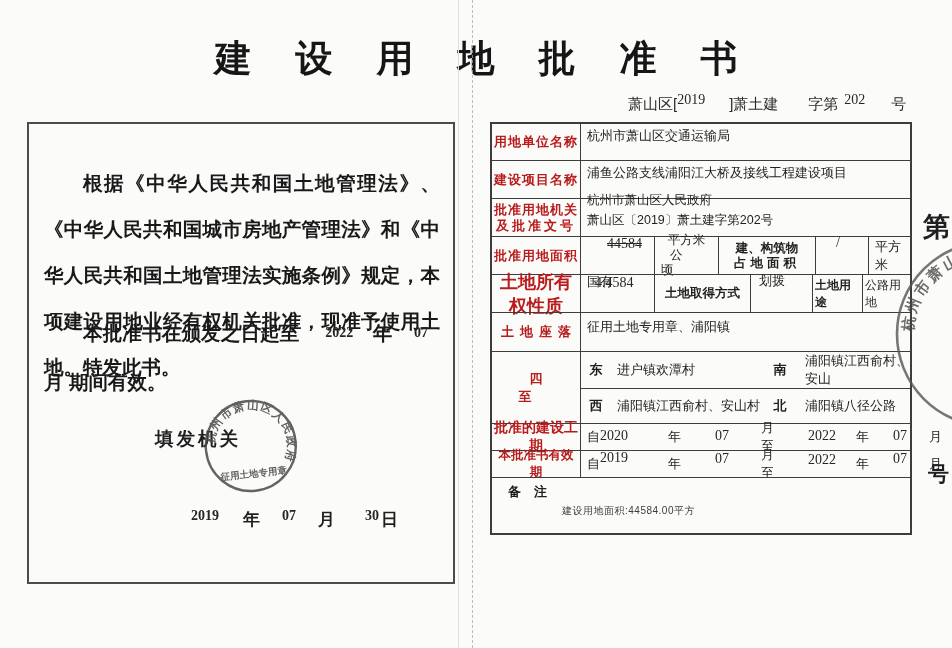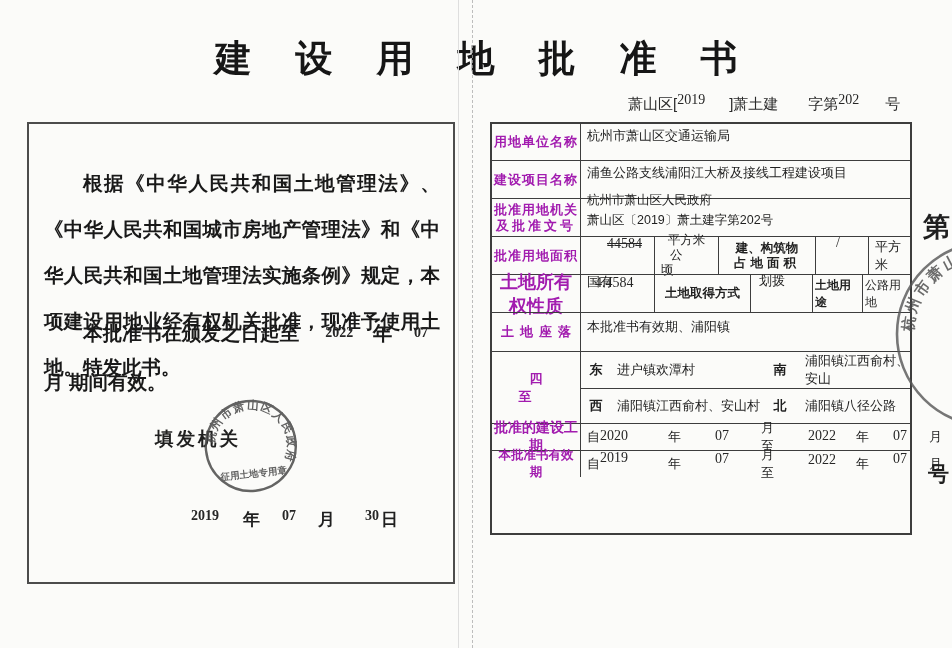--- a/index.html
+++ b/index.html
@@ -23,21 +23,21 @@
   .dateline .fill{top:-5px;}
   
   .crease1{position:absolute;left:458px;top:0;height:648px;border-left:1px solid #dedede;}
   .crease2{position:absolute;left:472px;top:0;height:648px;border-left:1px dashed #a9a9a9;opacity:.75;}
   
   .tbl{position:absolute;left:490px;top:122px;width:422px;height:413px;border:2px solid #3d3d3d;
        display:flex;flex-direction:column;font-size:13px;box-sizing:border-box;}
   .row{display:flex;border-top:1.5px solid #3d3d3d;box-sizing:border-box;flex:0 0 auto;}
   .row.first{border-top:none;}
   .lbl{width:88px;flex:0 0 88px;display:flex;align-items:center;justify-content:center;
-       font-weight:600;letter-spacing:1px;text-align:center;padding:0 2px;box-sizing:border-box;color:#a21caf;}
+       font-weight:600;letter-spacing:1px;text-align:center;padding:0 2px;box-sizing:border-box;color:#b91c1c;}
   .cell{border-left:1.5px solid #3d3d3d;box-sizing:border-box;padding:2px 6px;}
   .grow{flex:1;}
   .topval{display:block;padding-top:1px;}
   .two{display:flex;flex-direction:column;justify-content:center;align-items:center;line-height:15px;font-size:12.5px;}
   .struck{text-decoration:line-through;}
   .center{display:flex;align-items:center;justify-content:center;}
   .r1{height:36px;} .r2{height:38px;} .r3{height:38px;} .r4{height:38px;}
   .r5{height:38px;} .r6{height:39px;} .r7{height:72px;} .r8{height:27px;} .r9{height:27px;} .r10{flex:1;}
   .bounds{display:flex;flex-direction:column;flex:1;border-left:1.5px solid #3d3d3d;}
   .brow{display:flex;flex:1;align-items:center;}
@@ -61,21 +61,21 @@
 
 <div class="page">
 
   <div class="title">建设用地批准书</div>
 
   <div class="docno">
     <span>萧山区[</span>
     <span class="fill">2019</span>
     <span style="margin-left:24px">]萧土建</span>
     <span style="margin-left:30px">字第</span>
-    <span class="fill" style="">202</span>
+    <span class="fill" style="margin-left:6px">202</span>
     <span style="margin-left:26px">号</span>
   </div>
 
   <div class="leftbox">
     <div class="para p1">根据《中华人民共和国土地管理法》、《中华人民共和国城市房地产管理法》和《中华人民共和国土地管理法实施条例》规定，本项建设用地业经有权机关批准，现准予使用土地。特发此书。</div>
     <div class="para p2">
       <span>本批准书在颁发之日起至</span>
       <span class="fill" style="margin:0 14px 0 20px">2022</span>
       <span>年</span>
       <span class="fill" style="margin:0 12px 0 16px">07</span>
@@ -167,21 +167,21 @@
       <div class="cell" style="flex:0 0 62px">
         <span style="position:relative;top:-5px;margin-left:2px">划拨</span>
       </div>
       <div class="cell center" style="flex:0 0 50px;font-weight:600;font-size:12px;padding:2px 2px">土地用途</div>
       <div class="cell grow center" style="font-size:12px;padding:2px 2px">公路用地</div>
     </div>
 
     <div class="row r6">
       <div class="lbl" style="letter-spacing:6px;text-indent:6px">土地座落</div>
       <div class="cell grow">
-        <span class="topval" style="padding-top:3px">本批准书有效期、浦阳镇</span>
+        <span class="topval" style="padding-top:3px">征用土地专用章、浦阳镇</span>
       </div>
     </div>
 
     <div class="row r7">
       <div class="lbl" style="letter-spacing:22px;text-indent:22px">四至</div>
       <div class="bounds">
         <div class="brow">
           <span class="dir">东</span>
           <span class="bval1">进户镇欢潭村</span>
           <span class="dir">南</span>
@@ -219,20 +219,26 @@
         <span style="margin-left:40px">年</span>
         <span class="fill" style="margin-left:34px;top:-5px">07</span>
         <span style="margin-left:32px">月至</span>
         <span class="fill" style="margin-left:34px;top:-4px">2022</span>
         <span style="margin-left:20px">年</span>
         <span class="fill" style="margin-left:24px;top:-5px">07</span>
         <span style="margin-left:22px">月</span>
       </div>
     </div>
 
+    <div class="row r10">
+      <div class="remarkcell">
+        <span class="remarklbl">备注</span>
+        <span class="remarktxt">建设用地面积:44584.00平方</span>
+      </div>
+    </div>
 
   </div>
 
   <div class="di">第</div>
   <div class="hao">号</div>
   <div class="edgeseal">
     <svg width="200" height="200" viewBox="0 0 200 200">
       <circle cx="105" cy="96" r="92" fill="none" stroke="#565656" stroke-width="2.6"></circle>
       <path id="arcR" d="M 29 96 A 76 76 0 1 1 181 96 A 76 76 0 1 1 29 96" fill="none"></path>
       <text font-size="15" letter-spacing="3" font-weight="600">

